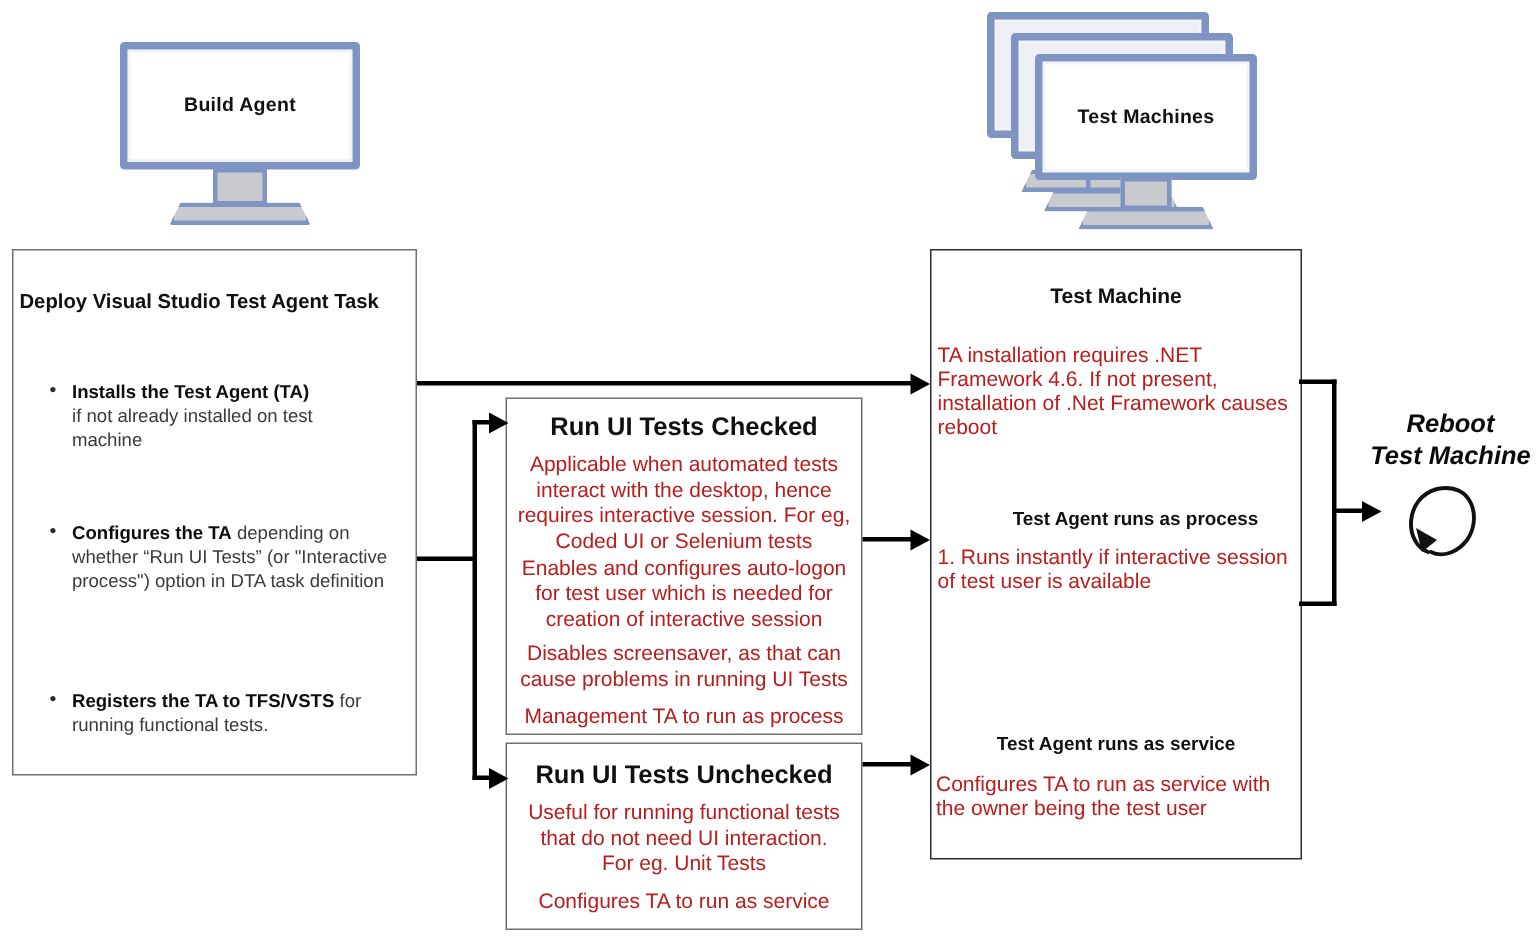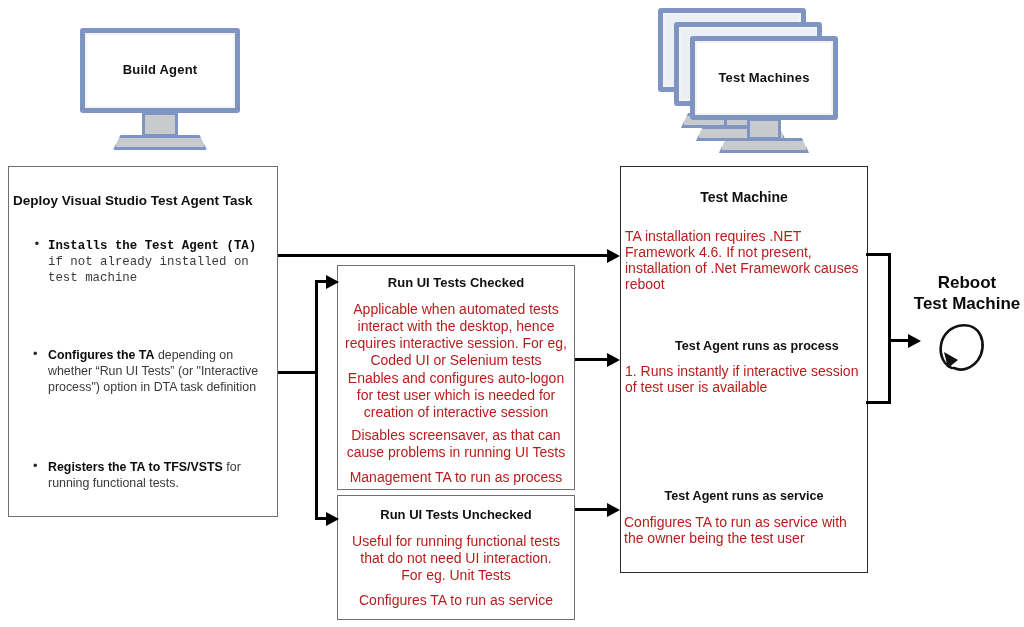--- a/index.html
+++ b/index.html
@@ -55,21 +55,21 @@
     background:#ffffff;
     border:1.5px solid #6f6f6f;
   }
   .box-dark{border:1.5px solid #2b2b2b;}
 
   .box-title{
     position:absolute;
     width:100%;
     text-align:center;
     font-weight:bold;
-    font-size:13px;
+    font-size:17px;
     color:#101010;
   }
   .box-title.left-al{text-align:left;}
 
   .para{
     position:absolute;
     font-size:14px;
     line-height:17px;
     color:#b91c1c;
     text-align:center;
@@ -166,21 +166,21 @@
     <div class="mon-label" style="left:32px;top:62px;width:148px;">Test Machines</div>
     <div class="mon-neck" style="left:89px;top:110px;width:34px;height:22px;"></div>
     <div class="mon-base" style="left:61px;top:130px;width:90px;height:15px;
                 clip-path:polygon(8% 0%,92% 0%,100% 100%,0% 100%);"></div>
   </div>
 
 
   <div class="box" style="left:8px;top:166px;width:270px;height:351px;"></div>
   <div class="box-title left-al" style="left:13px;top:193px;width:262px;font-size:13.5px;">Deploy Visual Studio Test Agent Task</div>
 
-  <div class="bullet" style="left:48px;top:238px;width:210px;font-family:Liberation Mono, monospace;">
+  <div class="bullet" style="left:48px;top:253px;width:210px;">
     <b>Installs the Test Agent (TA)</b><br>
     <span>if not already installed on test machine</span>
   </div>
 
   <div class="bullet" style="left:48px;top:347px;width:215px;">
     <b>Configures the TA</b>
     <span>depending on whether “Run UI Tests” (or "Interactive process") option in DTA task definition</span>
   </div>
 
   <div class="bullet" style="left:48px;top:459px;width:215px;">
@@ -228,21 +228,21 @@
 
   <div class="hline" style="left:575px;top:508px;width:38px;"></div>
   <div class="arrowhead" style="left:607px;top:503px;"></div>
 
   <div class="hline" style="left:866px;top:253px;width:25px;"></div>
   <div class="hline" style="left:866px;top:401px;width:25px;"></div>
   <div class="vline" style="left:888px;top:253px;height:151px;"></div>
   <div class="hline" style="left:888px;top:339px;width:24px;"></div>
   <div class="arrowhead" style="left:908px;top:334px;"></div>
 
-  <div class="reboot-label" style="left:912px;top:272px;width:110px;white-space:pre-line;">Reboot
+  <div class="reboot-label" style="left:912px;top:272px;width:110px;white-space:pre-line;font-style:italic;">Reboot
 Test Machine</div>
   <div class="reboot-loop" style="left:930px;top:316px;width:62px;height:62px;">
     <svg width="62" height="62" viewBox="0 0 62 62">
       <path d="M22,52 C6,46 6,16 28,10 C52,5 58,30 48,44 C42,52 32,56 24,52" fill="none" stroke="#111111" stroke-width="2.6" stroke-linecap="round"></path>
       <polygon points="14,36 28,44 18,52" fill="#111111"></polygon>
     </svg>
   </div>
 
 </div>
 

